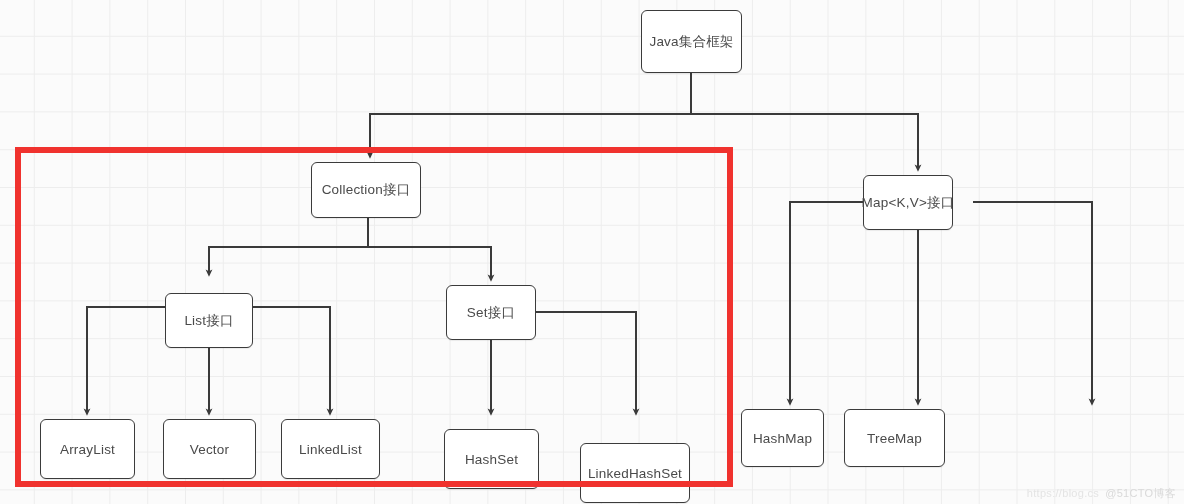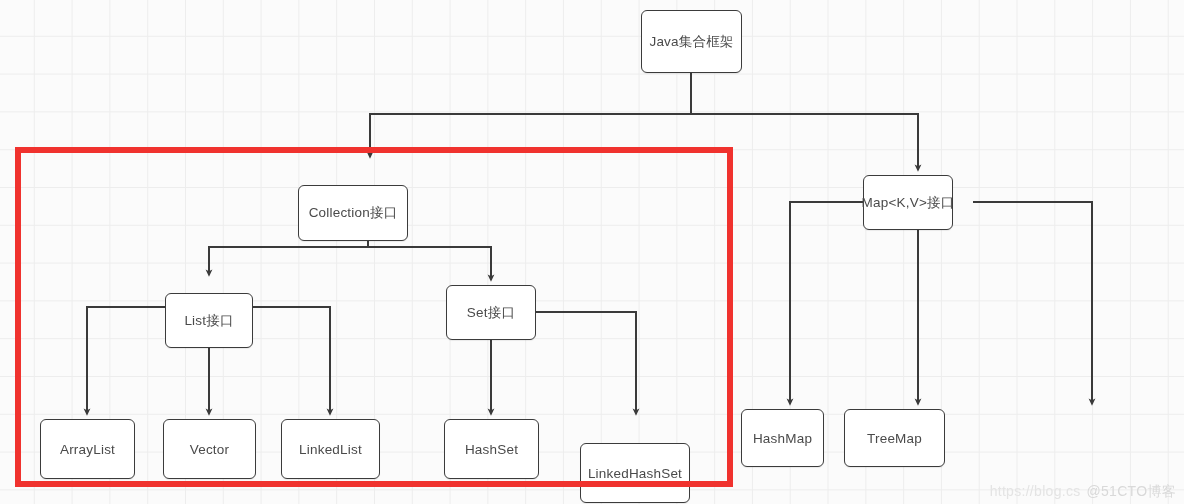--- a/index.html
+++ b/index.html
@@ -48,21 +48,21 @@
   #highlight-box {
     position: absolute;
     box-sizing: border-box;
     border: 6px solid #f0322e;
     background: transparent;
   }
   #watermark {
     position: absolute;
     right: 8px;
     bottom: 3px;
-    font-size: 14px;
+    font-size: 11px;
     color: #dcdcdc;
     letter-spacing: .3px;
     white-space: nowrap;
     display: flex;
     gap: 6px;
     align-items: baseline;
   }
   #watermark .wm-url { color: #e4e4e4; }
   #watermark .wm-owner { color: #d9d9d9; }
 </style>
@@ -95,21 +95,21 @@
       <path d="M863,202 L790,202 L790,402" marker-end="url(#arrow)"></path>
       <path d="M918,230 L918,402" marker-end="url(#arrow)"></path>
       <path d="M973,202 L1092,202 L1092,402" marker-end="url(#arrow)"></path>
     </g>
   </svg>
 
   <div class="node" style="left:641px; top:10px; width:101px; height:63px;">
     <span>Java集合框架</span>
   </div>
 
-  <div class="node" style="left:298px; top:162px; width:110px; height:56px;margin-top:23px;">
+  <div class="node" style="left:311px; top:162px; width:110px; height:56px;">
     <span>Collection接口</span>
   </div>
 
   <div class="node" style="left:863px; top:175px; width:90px; height:55px;">
     <span>Map&lt;K,V&gt;接口</span>
   </div>
 
   <div class="node" style="left:165px; top:280px; width:88px; height:55px;margin-top:13px;">
     <span>List接口</span>
   </div>
@@ -123,21 +123,21 @@
   </div>
 
   <div class="node" style="left:281px; top:419px; width:99px; height:60px;">
     <span>LinkedList</span>
   </div>
 
   <div class="node" style="left:163px; top:419px; width:93px; height:60px;">
     <span>Vector</span>
   </div>
 
-  <div class="node" style="left:444px; top:419px; width:95px; height:60px;">
+  <div class="node" style="left:444px; top:429px; width:95px; height:60px;">
     <span>HashSet</span>
   </div>
 
   <div class="node" style="left:580px; top:419px; width:110px; height:60px;margin-top:24px;">
     <span>LinkedHashSet</span>
   </div>
 
   <div class="node" style="left:741px; top:409px; width:83px; height:58px;">
     <span>HashMap</span>
   </div>

